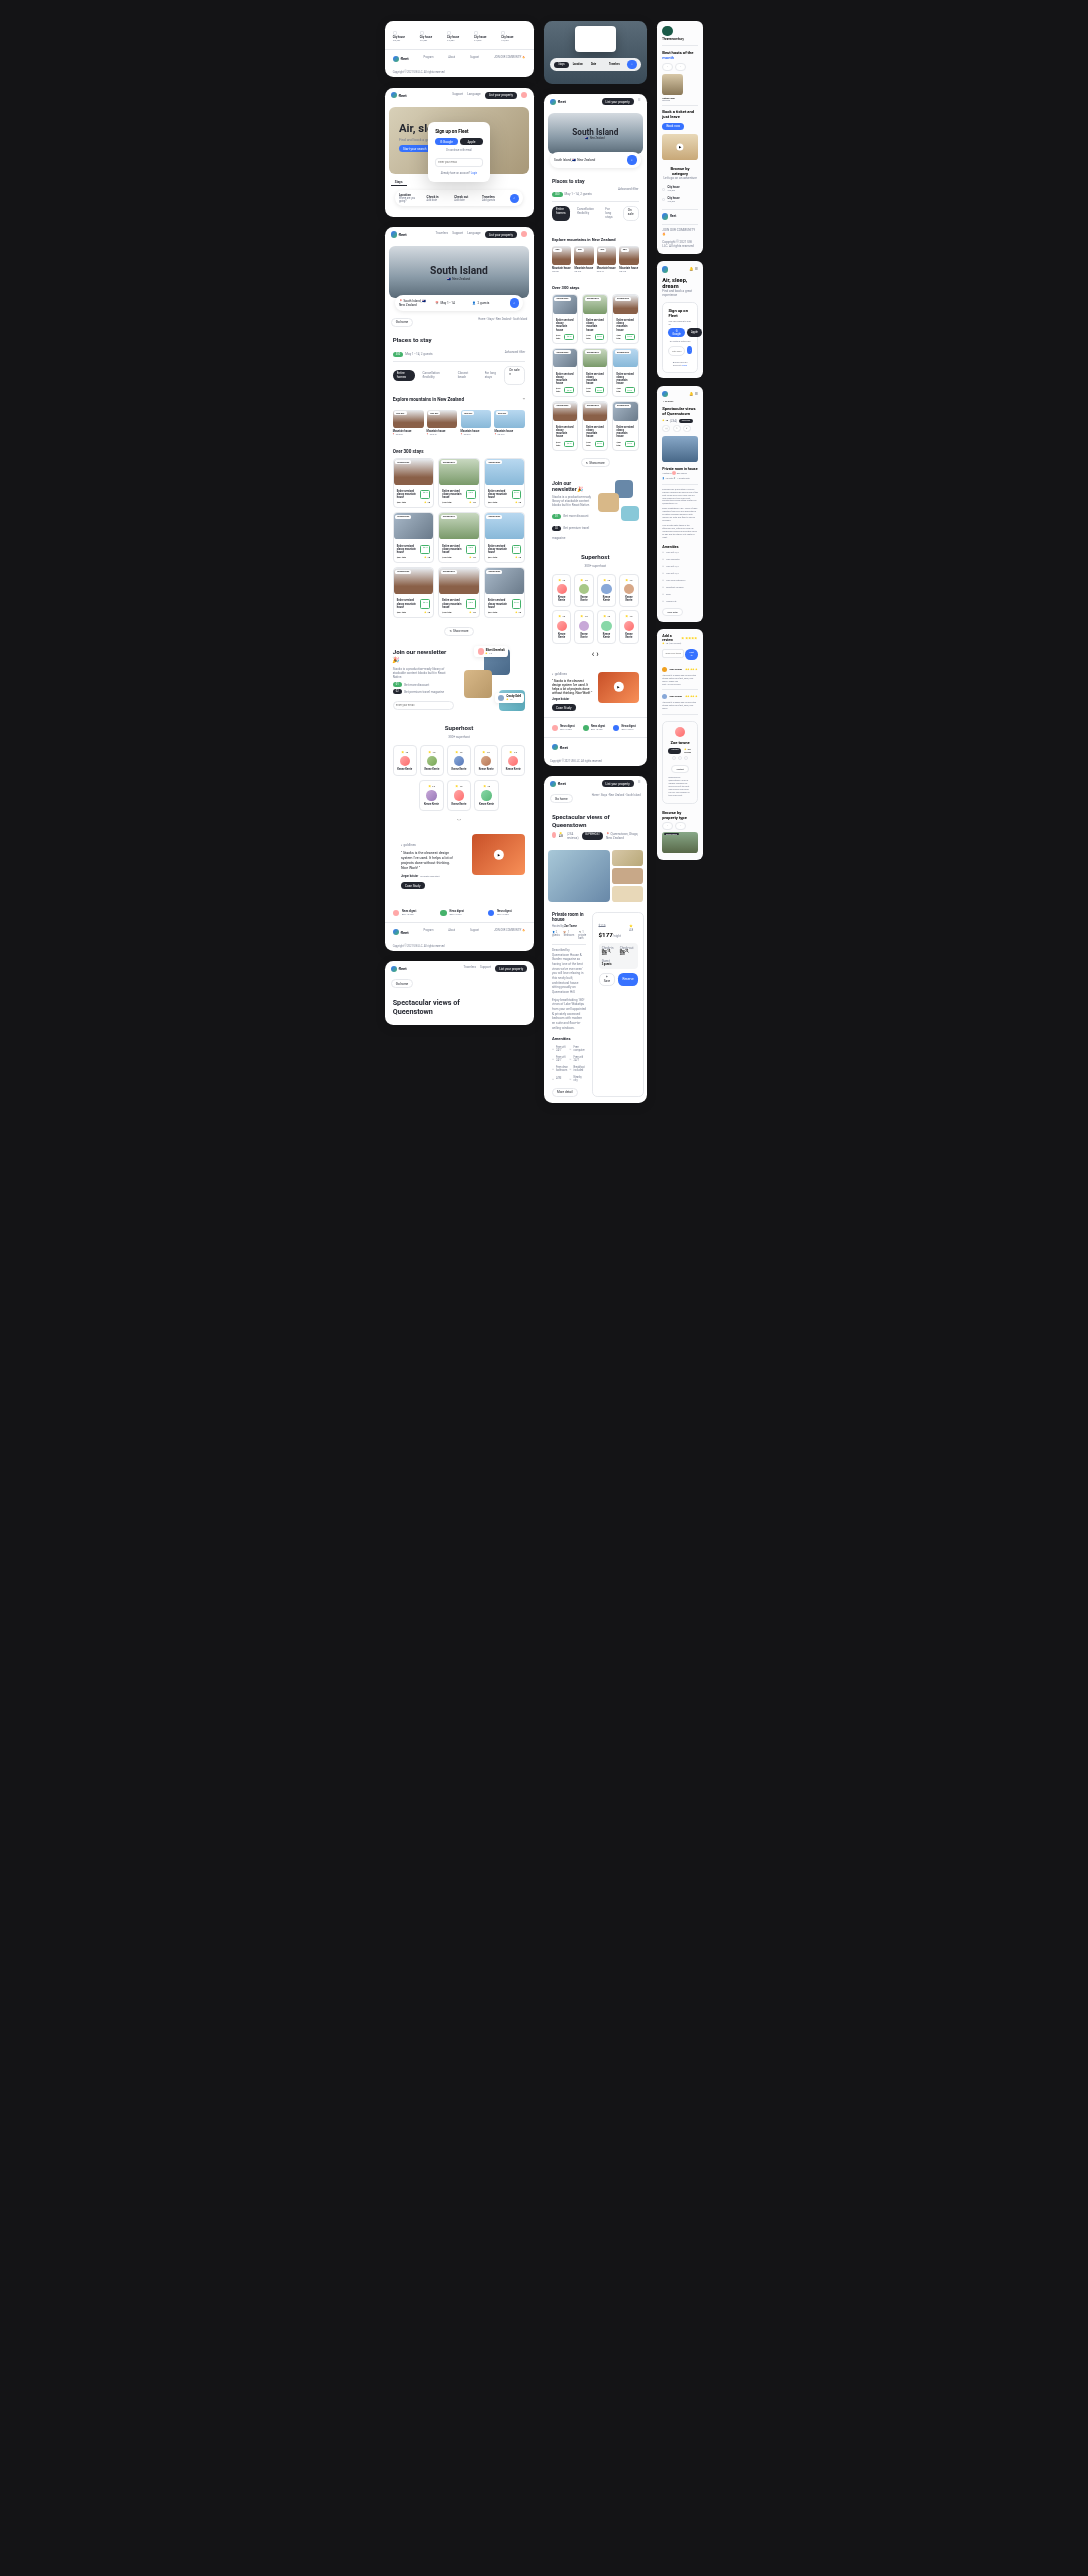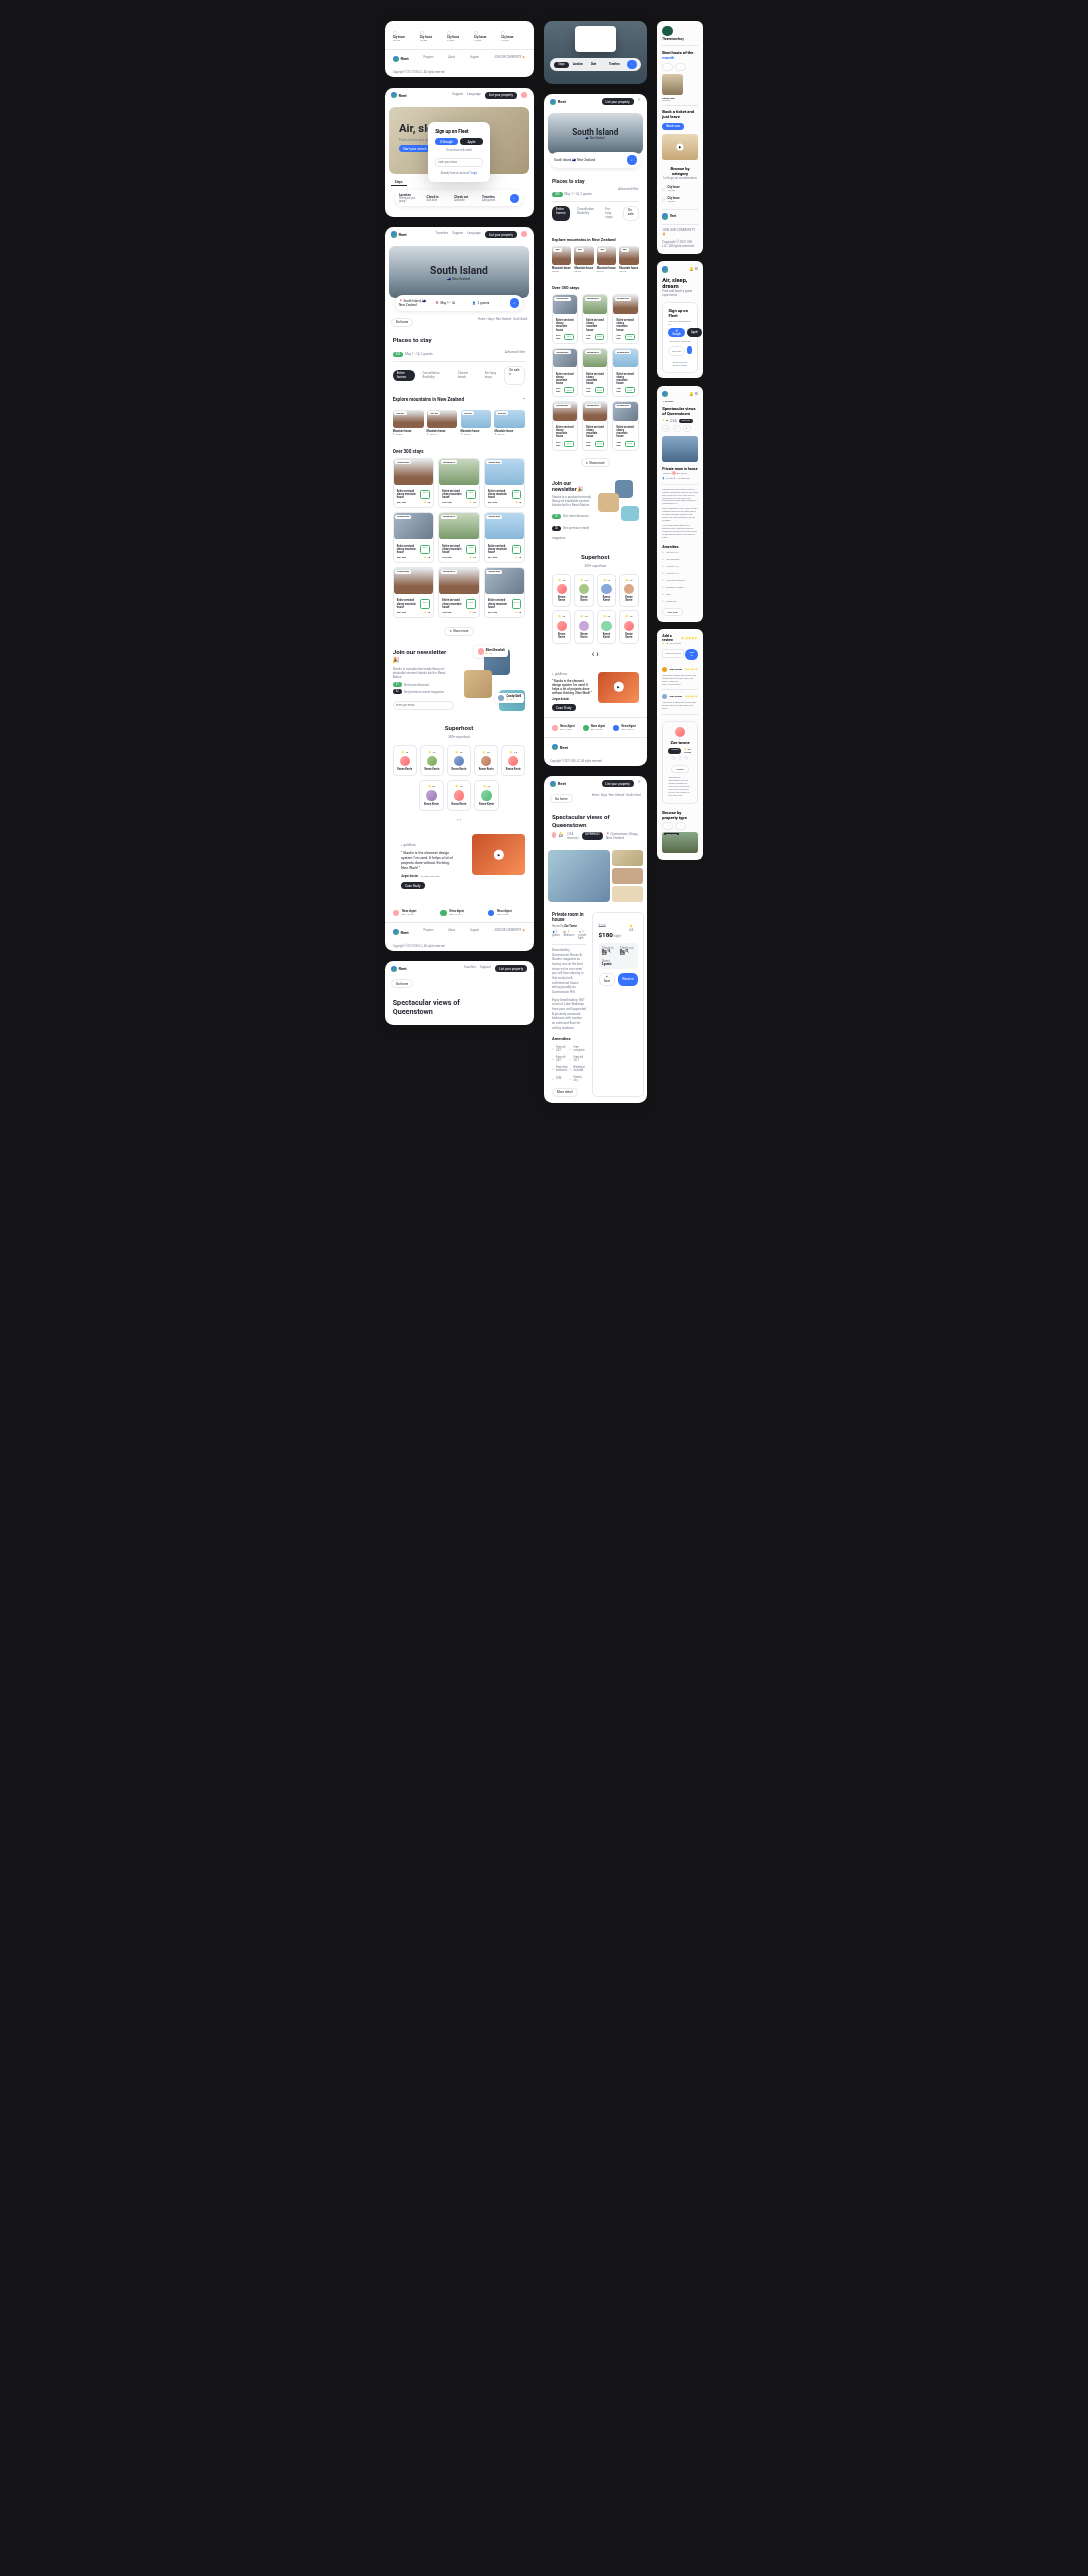--- a/index.html
+++ b/index.html
@@ -986,21 +986,21 @@
         <div class="amenity">Free wifi 24/7</div>
         <div class="amenity">Free clean bathroom</div>
         <div class="amenity">Breakfast included</div>
         <div class="amenity">ATM</div>
         <div class="amenity">Nearby city</div>
       </div>
       <button class="btn btn-outline" style="margin-top:4.1px">More detail</button>
     </div>
     <div style="flex:1;border:0.5px solid #e6e8ec;border-radius:5.2px;padding:5.2px">
       <div style="display:flex;justify-content:space-between;align-items:baseline">
-        <div><span style="text-decoration:line-through;color:#777e90;font-size:3.1px">$119</span> <span style="font-size:6.2px;font-weight:700">$180</span><span class="sub">/night</span></div>
+        <div><span style="text-decoration:line-through;color:#777e90;font-size:3.1px">$119</span> <span style="font-size:6.2px;font-weight:700">$177</span><span class="sub">/night</span></div>
         <div class="sub">⭐ 4.8</div>
       </div>
       <div style="background:#f4f5f6;border-radius:4.1px;padding:3.1px;margin-top:4.1px;display:grid;grid-template-columns:1fr 1fr;gap:3.1px;font-size:2.6px">
         <div>
                 <div class="sub">Check-in</div>
                 <div style="font-weight:600">May 15, 2021</div>
               </div>
         <div>
                 <div class="sub">Check-out</div>
                 <div style="font-weight:600">May 22, 2021</div>

